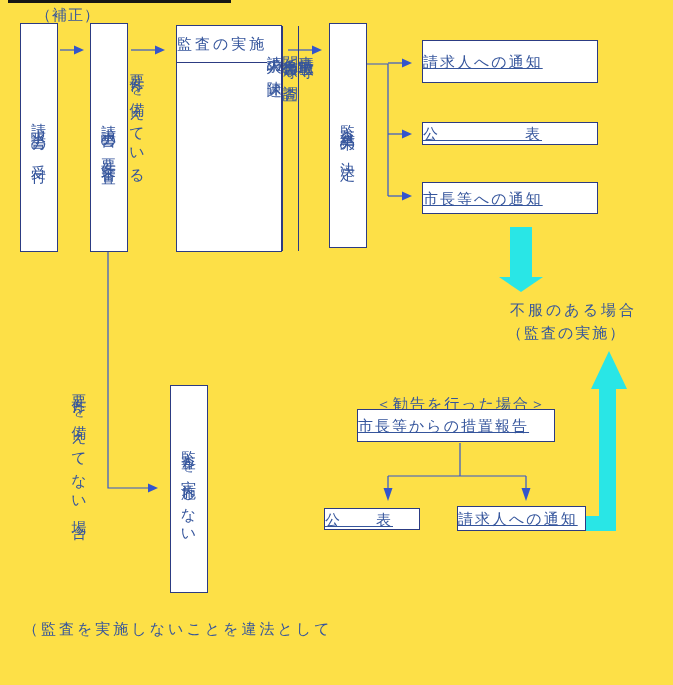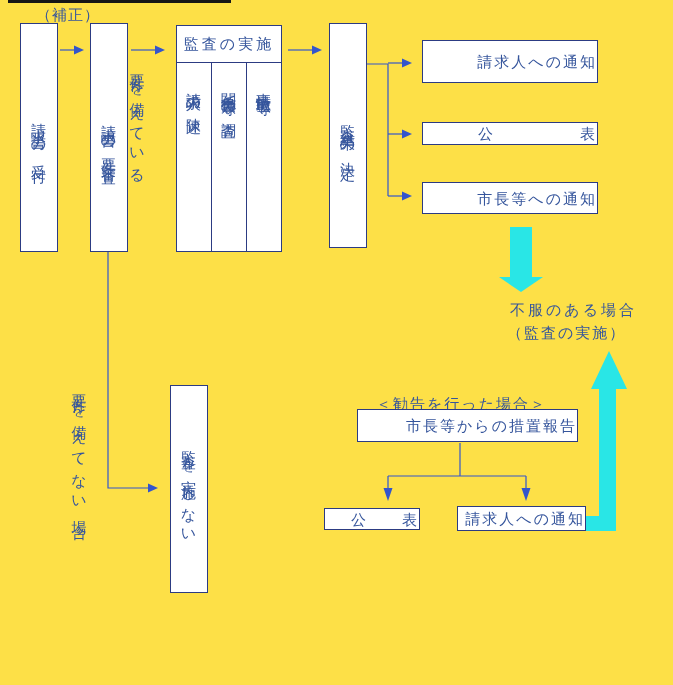--- a/index.html
+++ b/index.html
@@ -17,28 +17,28 @@
   .vtext {
     writing-mode:vertical-rl; text-orientation:upright;
     color:#35559c; font-size:15px; letter-spacing:5px; line-height:1;
   }
   .vtext.ls4 { letter-spacing:4px; }
   .vtext.ls6 { letter-spacing:6px; }
   .vtext.ls2 { letter-spacing:2px; }
 
   .hbox {
     position:absolute; border:1px solid #2c3b82; background:#ffffff;
-    display:flex; align-items:center; justify-content:flex-end; box-sizing:border-box;
-    color:#35559c; font-size:15px; letter-spacing:2px; line-height:1;
+    display:flex; align-items:center; justify-content:flex-start; box-sizing:border-box;
+    color:#35559c; font-size:15px; letter-spacing:2px; line-height:1;text-decoration:underline;
   }
 
   .compound {
     position:absolute; left:176px; top:25px; width:106px; height:227px;
     border:1px solid #2c3b82; background:#ffffff; box-sizing:border-box;
-    display:flex; flex-direction:column;
+    display:flex; flex-direction:row;
   }
   .compound-header {
     height:36px; border-bottom:1px solid #2c3b82; flex:none;
     display:flex; align-items:center; justify-content:center;
     color:#35559c; font-size:15px; letter-spacing:3px;
   }
   .compound-body { flex:1; display:flex; }
   .ccol {
     flex:1; display:flex; justify-content:center; align-items:flex-start;
     padding-top:18px; box-sizing:border-box;
@@ -97,20 +97,21 @@
 
   <div class="vlabel" style="left:130px; top:62px; letter-spacing:4px;">要件を備えている</div>
 
   <div class="vlabel" style="left:72px; top:382px;">要件を備えてない場合</div>
 
   <div class="flabel" style="left:510px; top:301px; letter-spacing:3px;">不服のある場合</div>
   <div class="flabel" style="left:507px; top:324px; letter-spacing:2px;">（監査の実施）</div>
 
   <div class="flabel" style="left:376px; top:368px;margin-top:27px;">＜勧告を行った場合＞</div>
 
+  <div class="flabel" style="left:23px; top:620px; letter-spacing:3px;">（監査を実施しないことを違法として</div>
 
   <div class="vbox" style="left:20px; top:23px; width:38px; height:229px;">
     <span class="vtext ls6">請求書の受付</span>
   </div>
 
   <div class="vbox" style="left:90px; top:23px; width:38px; height:229px;">
     <span class="vtext ls4">請求書の要件審査</span>
   </div>
 
   <div class="compound">
@@ -137,21 +138,21 @@
   </div>
 
   <div class="hbox" style="left:422px; top:122px; width:176px; height:23px;">
     <span>公　　　　　表</span>
   </div>
 
   <div class="hbox" style="left:422px; top:182px; width:176px; height:32px;">
     <span>市長等への通知</span>
   </div>
 
-  <div class="hbox" style="left:357px; top:409px; width:221px; height:33px;">
+  <div class="hbox" style="left:357px; top:409px; width:198px; height:33px;">
     <span>市長等からの措置報告</span>
   </div>
 
   <div class="hbox" style="left:324px; top:508px; width:96px; height:22px;">
     <span>公　　表</span>
   </div>
 
   <div class="hbox" style="left:457px; top:506px; width:129px; height:25px;">
     <span>請求人への通知</span>
   </div>

